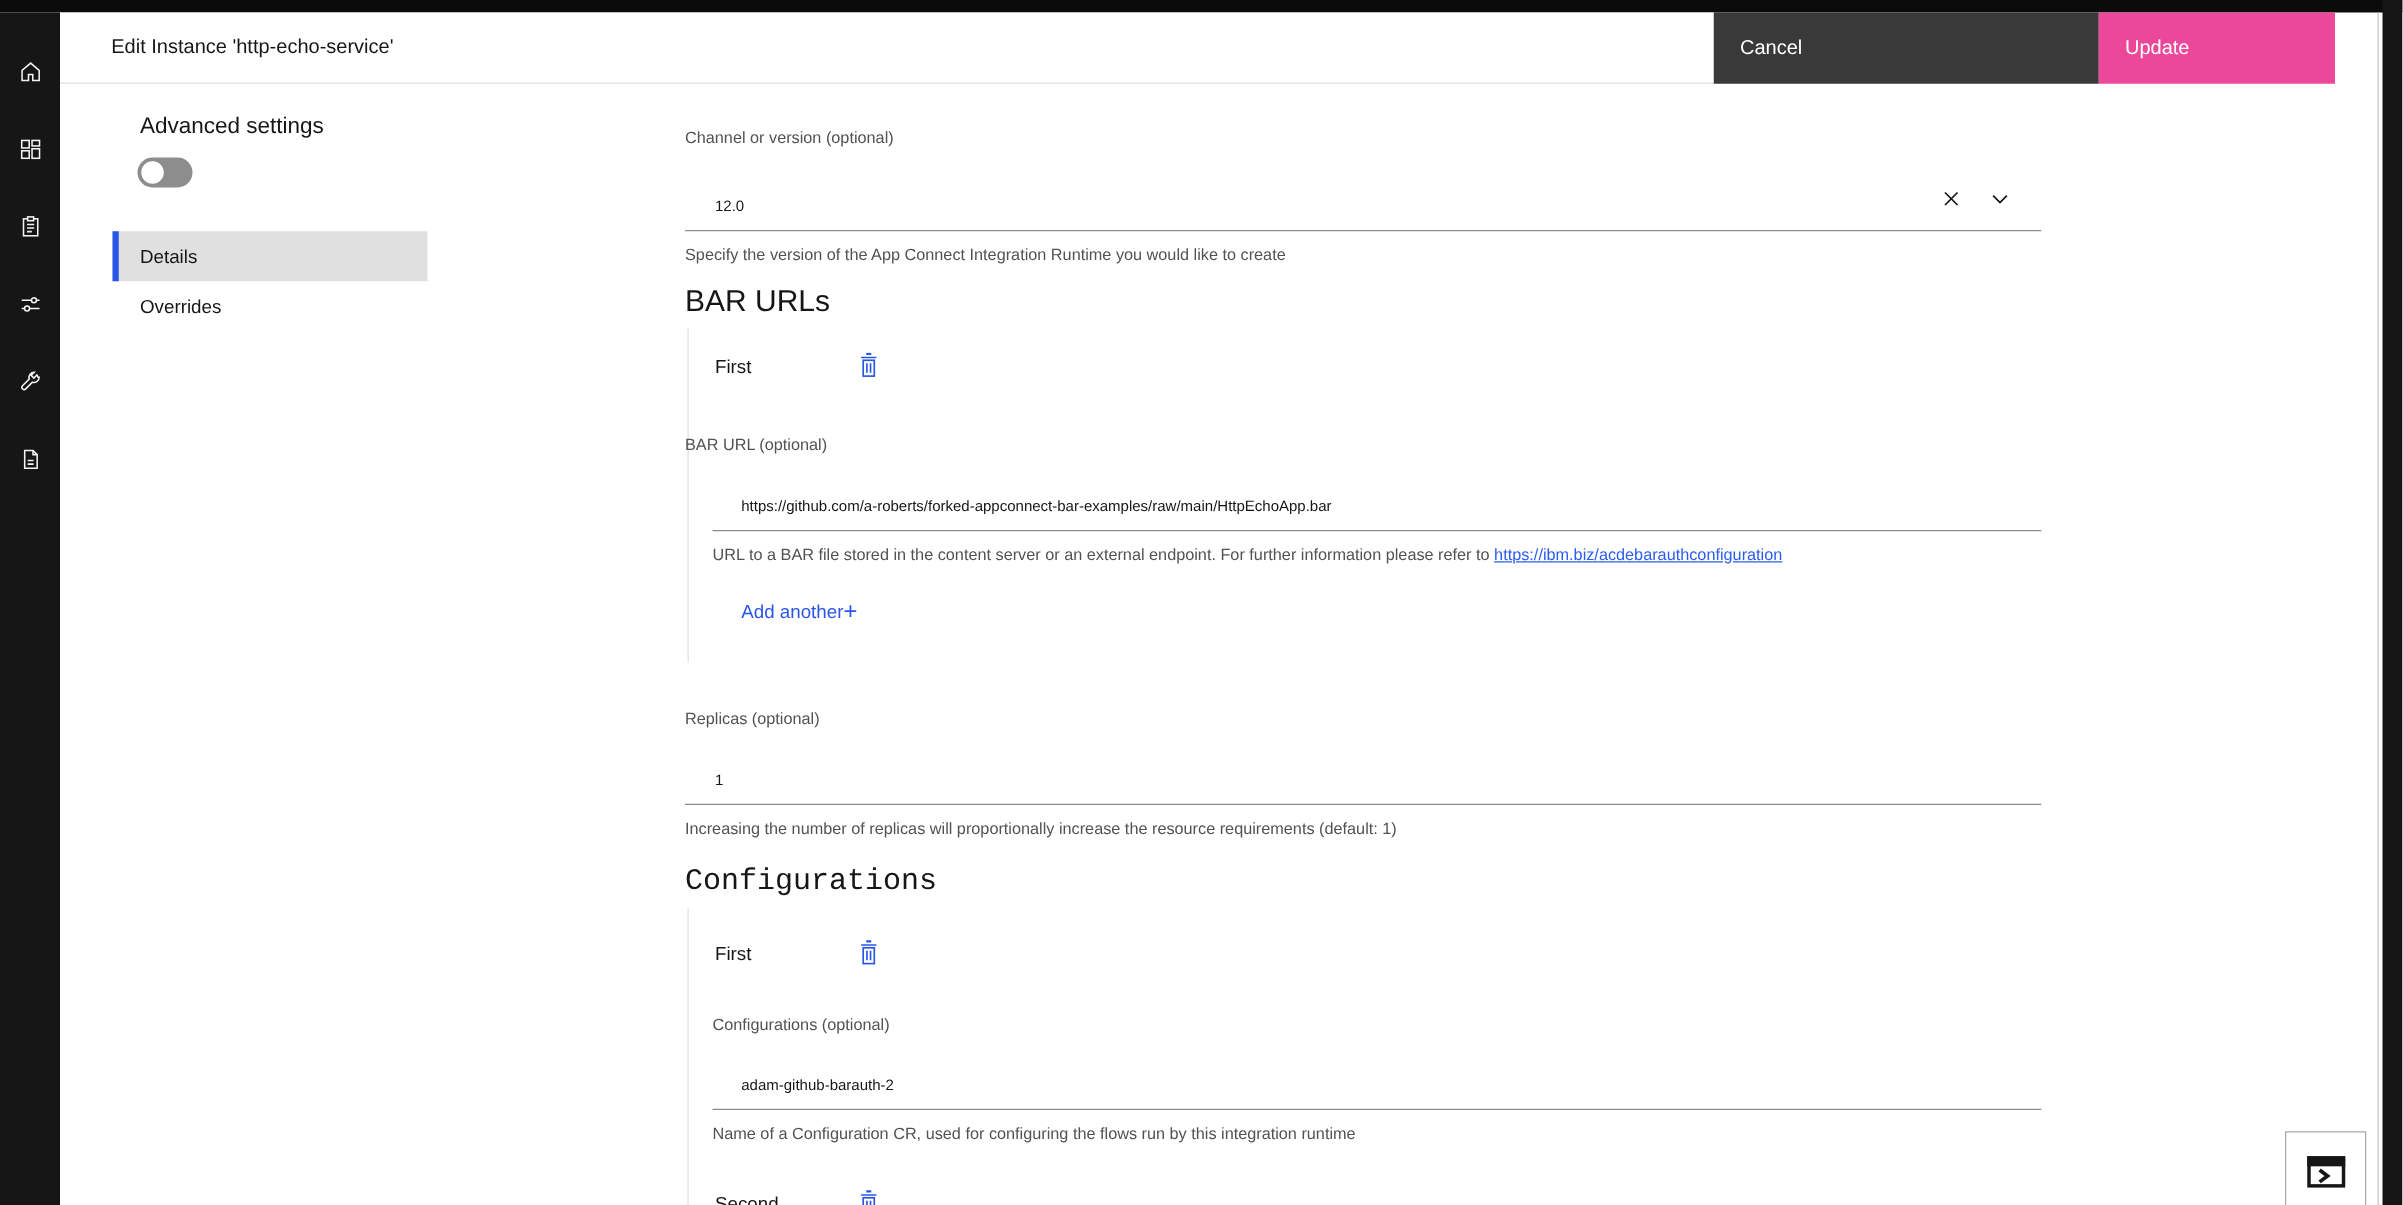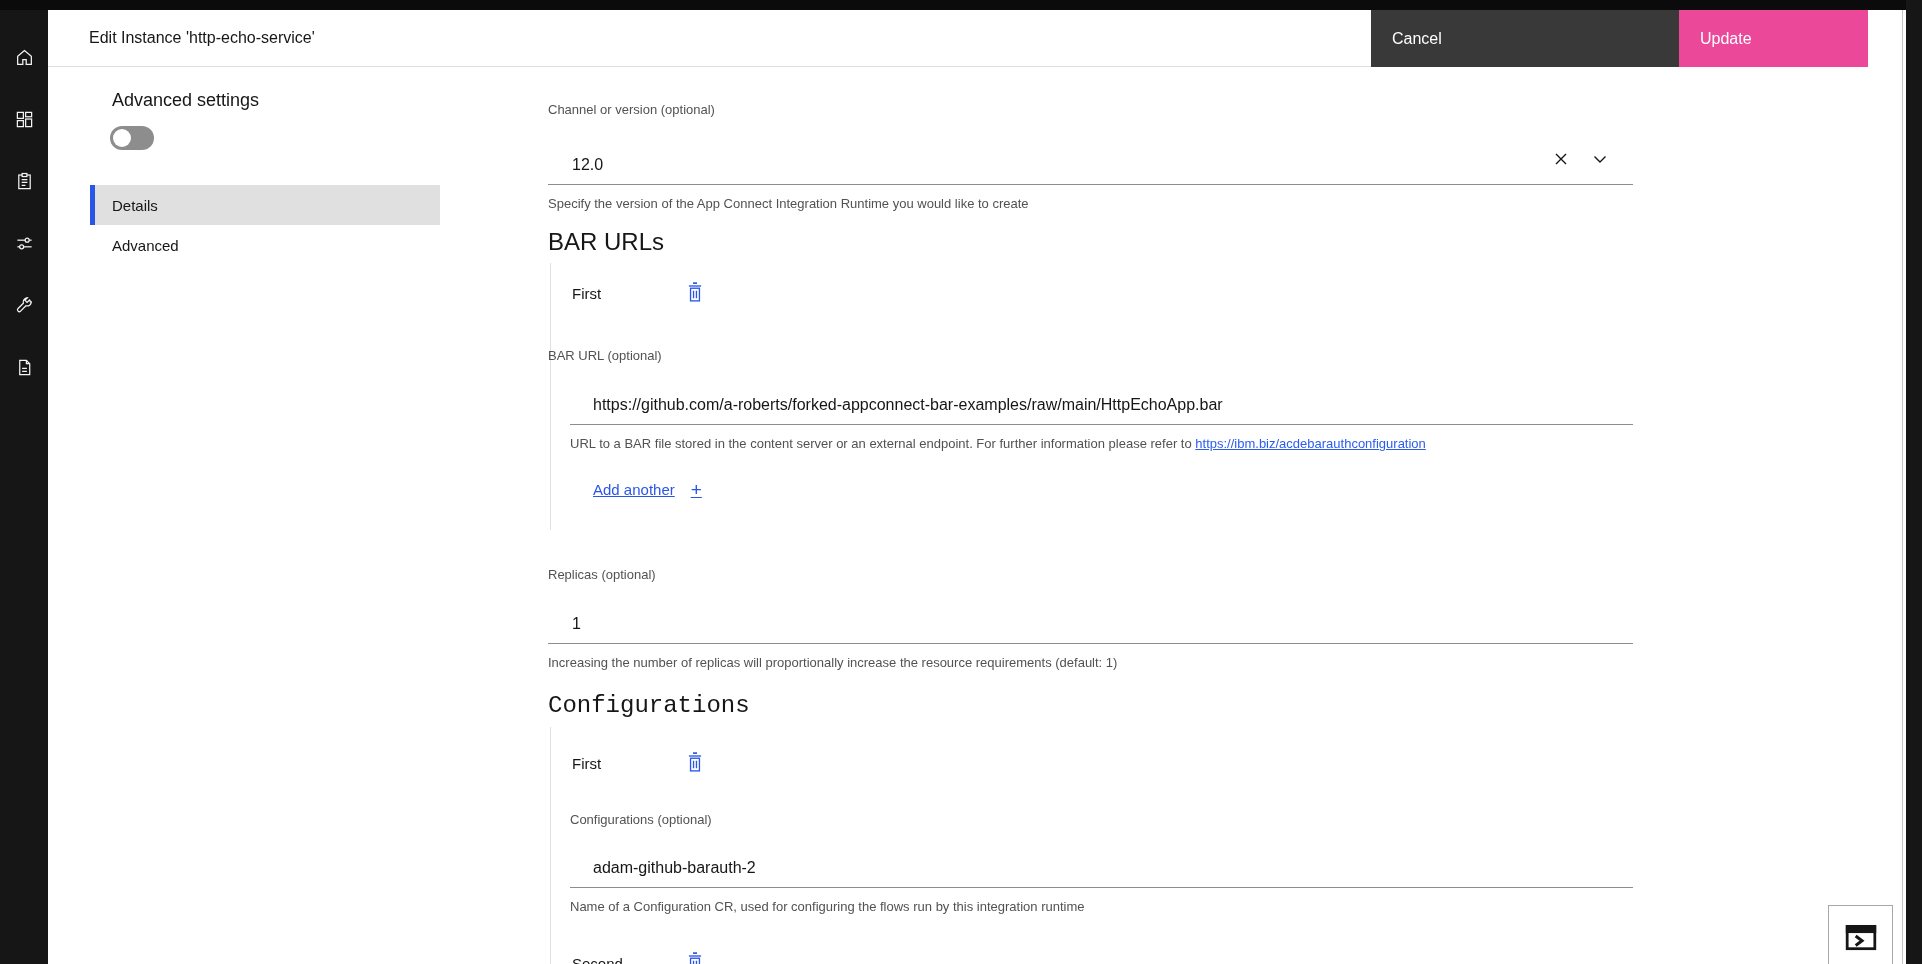--- a/index.html
+++ b/index.html
@@ -28,38 +28,38 @@
          color:#ffffff; font-size:16px; cursor:pointer; border:none; }
   .btn-cancel { left:1371px; width:308px; background:#393939; }
   .btn-update { left:1679px; width:189px; background:#ec4899; }
 
   
   .adv-label { left:112px; top:90px; font-size:18px; color:#161616; }
   .toggle { left:110px; top:126px; width:44px; height:24px; background:#8d8d8d;
             border-radius:12px; cursor:pointer; }
   .toggle-knob { position:absolute; left:3px; top:3px; width:18px; height:18px;
                  background:#ffffff; border-radius:50%; }
-  .nav-item { left:90px; width:350px; height:40px; display:flex; align-items:center;
+  .nav-item { left:90px; width:252px; height:40px; display:flex; align-items:center;
               padding-left:22px; font-size:15px; color:#161616; cursor:pointer; }
   .nav-item.selected { background:#e0e0e0; border-left:5px solid #2a56e8; padding-left:17px; }
   .nav-details { top:185px; }
   .nav-overrides { top:225px; }
 
   
   .field-label { font-size:13px; color:#525252; }
   .helper { font-size:13px; color:#525252; }
   .section-heading { font-size:24px; font-weight:400; color:#161616; }
   .pos-label { font-size:15px; color:#161616; }
   .group-border { width:1px; background:#e0e0e0; }
   .text-input { border:none; border-bottom:1px solid #8d8d8d; background:transparent;
-                font-family:"Liberation Sans",sans-serif; font-size:16px; color:#161616;
+                font-family:"Liberation Sans",sans-serif; font-size:12px; color:#161616;
                 outline:none; height:40px; }
   .link { color:#2b5cf0; text-decoration:underline; cursor:pointer; }
   .icon-btn { background:none; border:none; cursor:pointer; padding:0; }
-  .add-row { display:flex; align-items:center; gap:16px; color:#2a56e8; font-size:15px; cursor:pointer;text-decoration:underline; }
+  .add-row { display:flex; align-items:center; color:#2a56e8; font-size:15px; cursor:pointer; }
   .add-plus { font-size:19px; line-height:1; color:#2a56e8; }
 
   
   .cbx-icon { top:149px; width:20px; height:20px; cursor:pointer; }
 
   
   .term-btn { left:1828px; top:905px; width:65px; height:70px; background:#ffffff;
               border:1px solid #a8a8a8; cursor:pointer; display:flex; justify-content:center; padding-top:14px; }
 </style>
 </head>
@@ -107,21 +107,21 @@
 <button class="abs btn btn-update">Update</button>
 
 <div class="abs adv-label">Advanced settings</div>
 <div class="abs toggle">
   <span class="toggle-knob"></span>
 </div>
 <div class="abs nav-item nav-details selected">
   <span>Details</span>
 </div>
 <div class="abs nav-item nav-overrides">
-  <span>Advanced</span>
+  <span>Overrides</span>
 </div>
 
 <div class="abs field-label" style="left:548px; top:102px;">Channel or version (optional)</div>
 <input class="abs text-input" style="left: 548px; top: 145px; width: 1085px; padding-left: 24px;" value="12.0">
 <svg class="abs cbx-icon" style="left:1551px;" viewBox="0 0 20 20" fill="none" stroke="#161616" stroke-width="1.4">
   <path d="M5 5l10 10M15 5 5 15"></path>
 </svg>
 <svg class="abs cbx-icon" style="left:1590px;" viewBox="0 0 20 20" fill="none" stroke="#161616" stroke-width="1.4">
   <path d="M4.5 7.5 10 13l5.5-5.5"></path>
 </svg>

